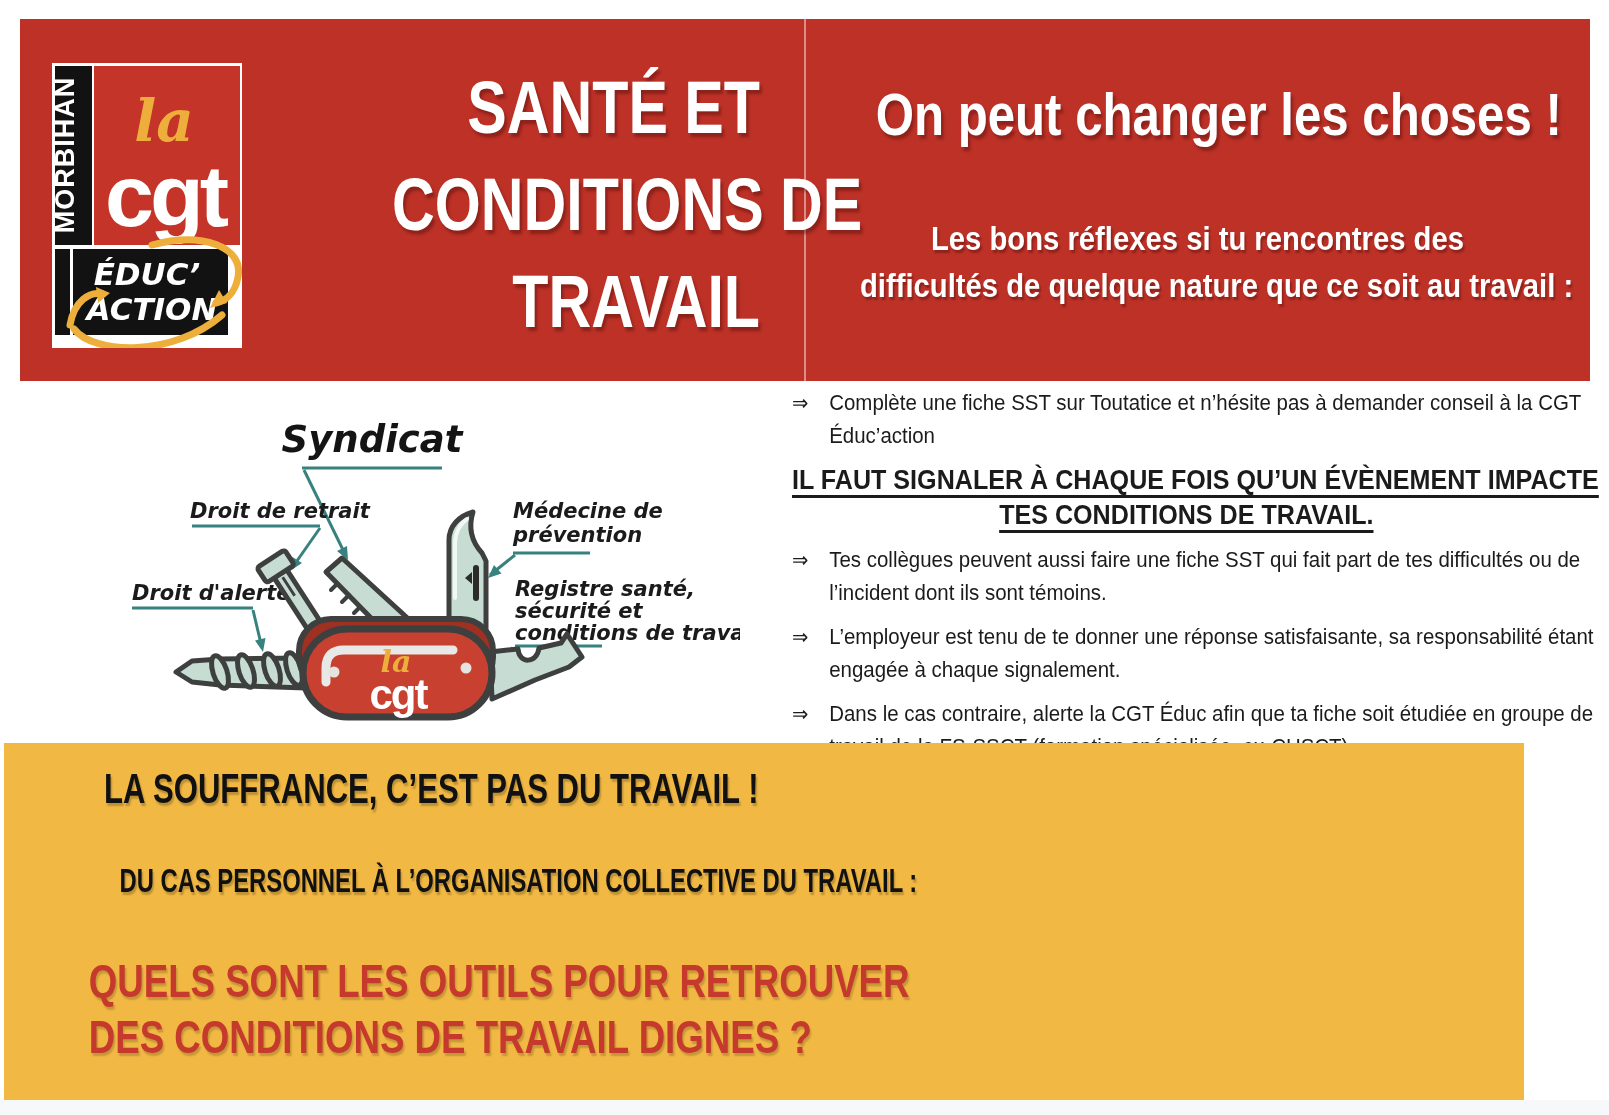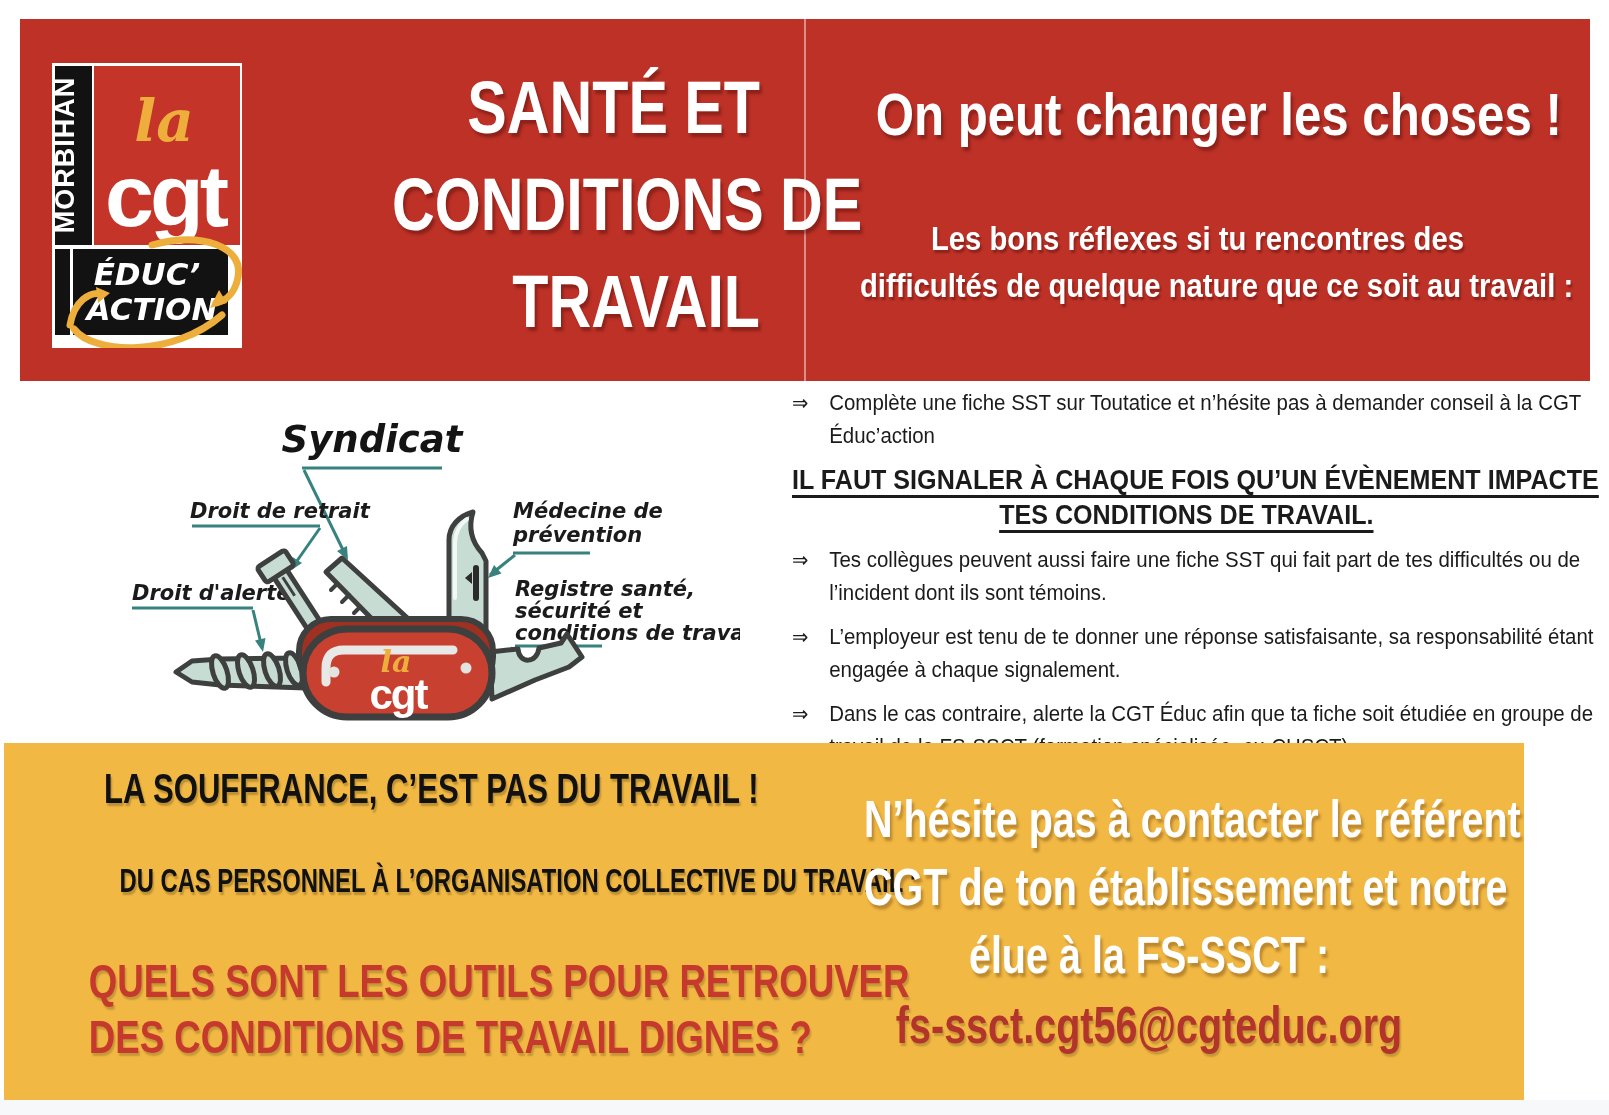--- a/index.html
+++ b/index.html
@@ -225,24 +225,16 @@
 
   <div class="orange-band">
     <div class="ob-left">
       <div class="ob-h1">LA SOUFFRANCE, C’EST PAS DU TRAVAIL !</div>
       <div class="ob-h2">DU CAS PERSONNEL À L’ORGANISATION COLLECTIVE DU TRAVAIL :</div>
       <div class="ob-q">
         <div>QUELS SONT LES OUTILS POUR RETROUVER</div>
         <div>DES CONDITIONS DE TRAVAIL DIGNES ?</div>
       </div>
     </div>
-    <div class="ob-right">
-      <div class="ob-cta">
-        <div>N’hésite pas à contacter le référent</div>
-        <div>CGT de ton établissement et notre</div>
-        <div>élue à la FS-SSCT :</div>
-      </div>
-      <div class="ob-email">fs-ssct.cgt56@cgteduc.org</div>
-    </div>
   </div>
 
   <div class="bottom-strip"></div>
 </div>
 
 </body></html>

